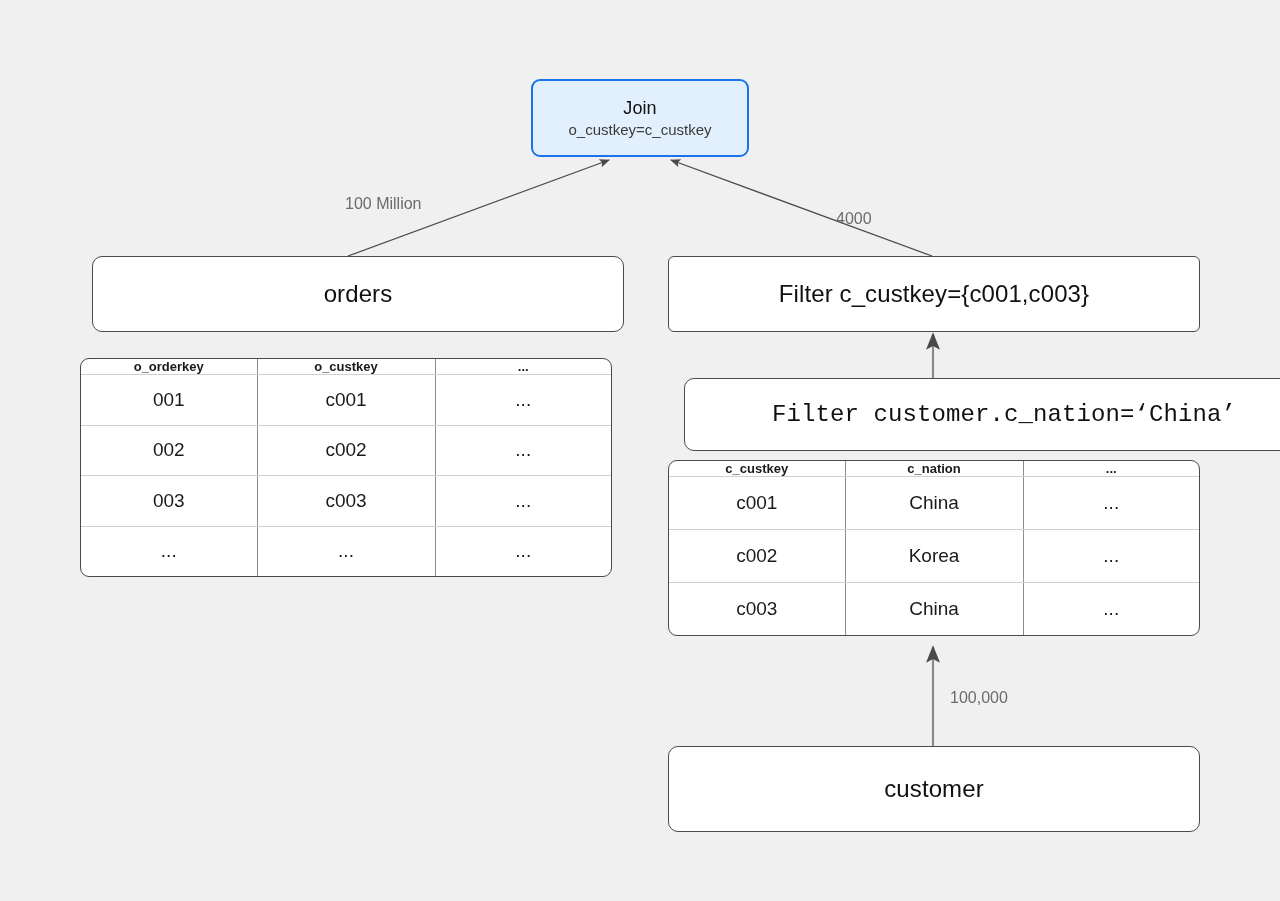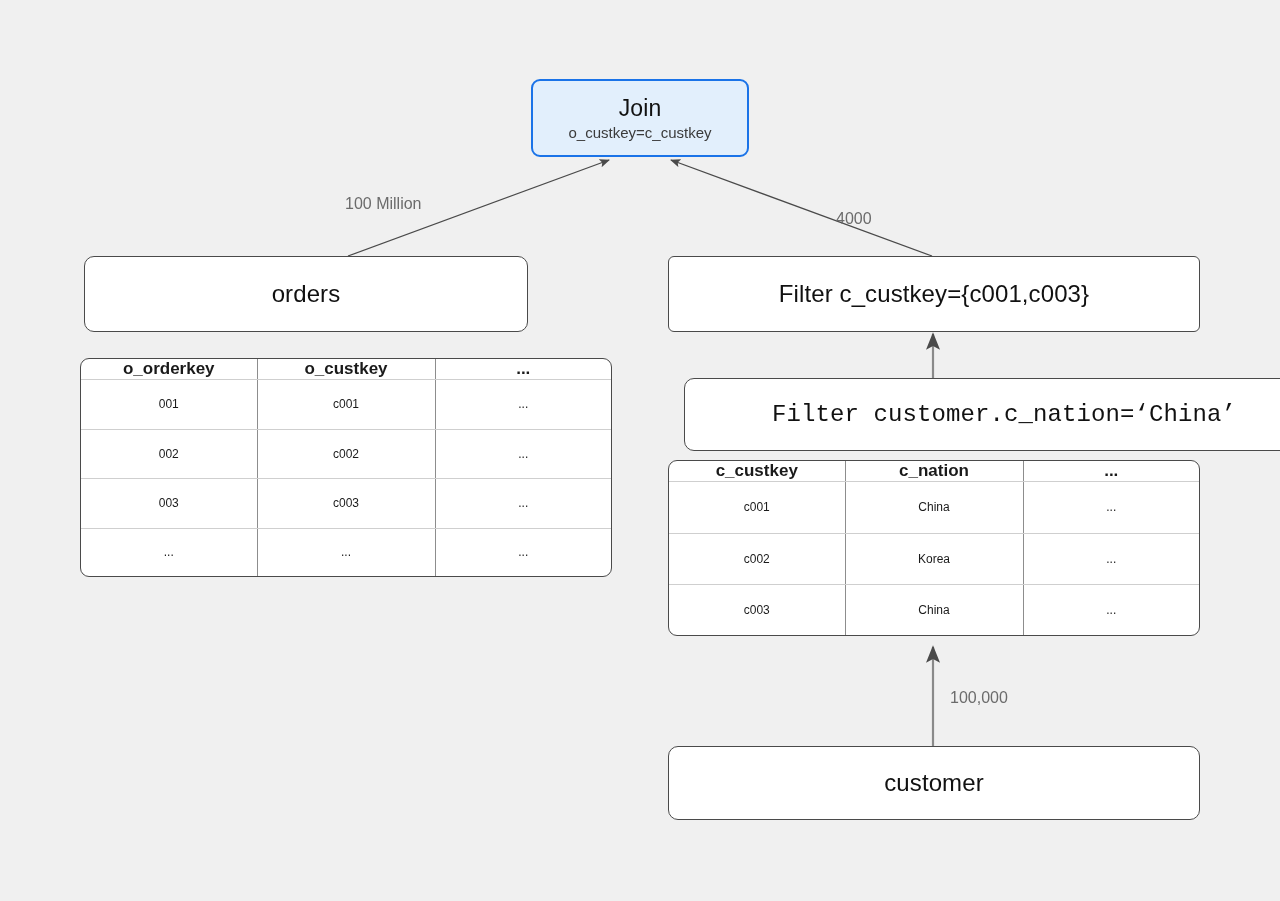--- a/index.html
+++ b/index.html
@@ -38,21 +38,21 @@
     color: #111111;
     line-height: 1.15;
     letter-spacing: 0.1px;
   }
   .node.join {
     background: #e2effc;
     border: 2px solid #1a73e8;
     border-radius: 9px;
   }
   .node.join .title {
-    font-size: 23px;
+    font-size: 18px;
     font-weight: 400;
     color: #111111;
   }
   .node.join .subtitle {
     font-size: 15px;
     color: #3b3b3b;
     margin-top: 2px;
     text-align: center;
   }
   .edge-label {
@@ -71,29 +71,29 @@
   .dtable table {
     border-collapse: collapse;
     width: 100%;
     height: 100%;
     table-layout: fixed;
   }
   .dtable td, .dtable th {
     text-align: center;
     vertical-align: middle;
     font-weight: 400;
-    font-size: 12px;
+    font-size: 19px;
     color: #1a1a1a;
     border-right: 1.4px solid #8d8d8d;
     border-bottom: 1.4px solid #cfcfcf;
     padding: 0;
   }
   .dtable th {
     font-weight: 700;
-    font-size: 17px;
+    font-size: 13px;
   }
   .dtable tr:last-child td { border-bottom: none; }
   .dtable td:last-child, .dtable th:last-child { border-right: none; }
 </style>
 </head>
 <body>
 
 <div id="canvas">
 
   <svg class="edges" viewBox="0 0 1280 901">
@@ -110,33 +110,33 @@
     <line x1="933" y1="378" x2="933" y2="334" stroke="#8a8a8a" stroke-width="2.2" marker-end="url(#arrowhead)"></line>
 
     <line x1="933" y1="748" x2="933" y2="647" stroke="#8a8a8a" stroke-width="2.2" marker-end="url(#arrowhead)"></line>
   </svg>
 
   <div class="node join" style="left:531px; top:79px; width:218px; height:78px;">
     <div class="title">Join</div>
     <div class="subtitle">o_custkey=c_custkey</div>
   </div>
 
-  <div class="node" style="left:84px; top:256px; width:444px; height:76px;">
+  <div class="node" style="left:92px; top:256px; width:532px; height:76px;">
     <div class="title">orders</div>
   </div>
 
   <div class="node" style="left:668px; top:256px; width:532px; height:76px;border-radius:6px;">
     <div class="title">Filter c_custkey={c001,c003}</div>
   </div>
 
   <div class="node" style="left:684px; top:378px; width:640px; height:73px;font-family:Liberation Mono, monospace;">
     <div class="title">Filter customer.c_nation=‘China’</div>
   </div>
 
-  <div class="node" style="left:668px; top:746px; width:532px; height:74px;">
+  <div class="node" style="left:668px; top:746px; width:532px; height:86px;">
     <div class="title">customer</div>
   </div>
 
   <div class="dtable" style="left:80px; top:358px; width:532px; height:219px;">
     <table>
       <thead>
         <tr>
           <th style="width:176px;">o_orderkey</th>
           <th style="width:178px;">o_custkey</th>
           <th>...</th>

